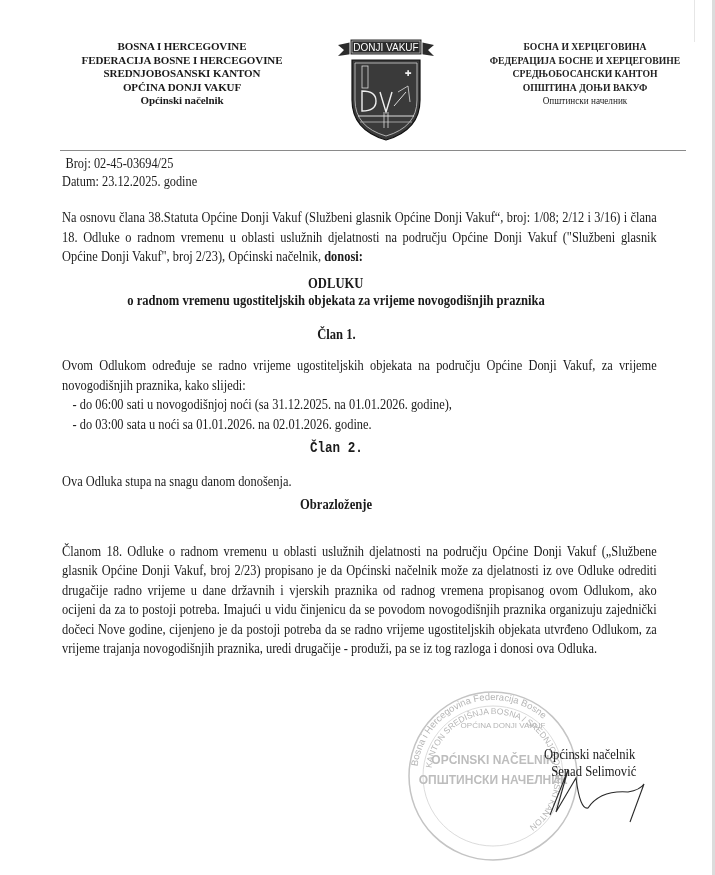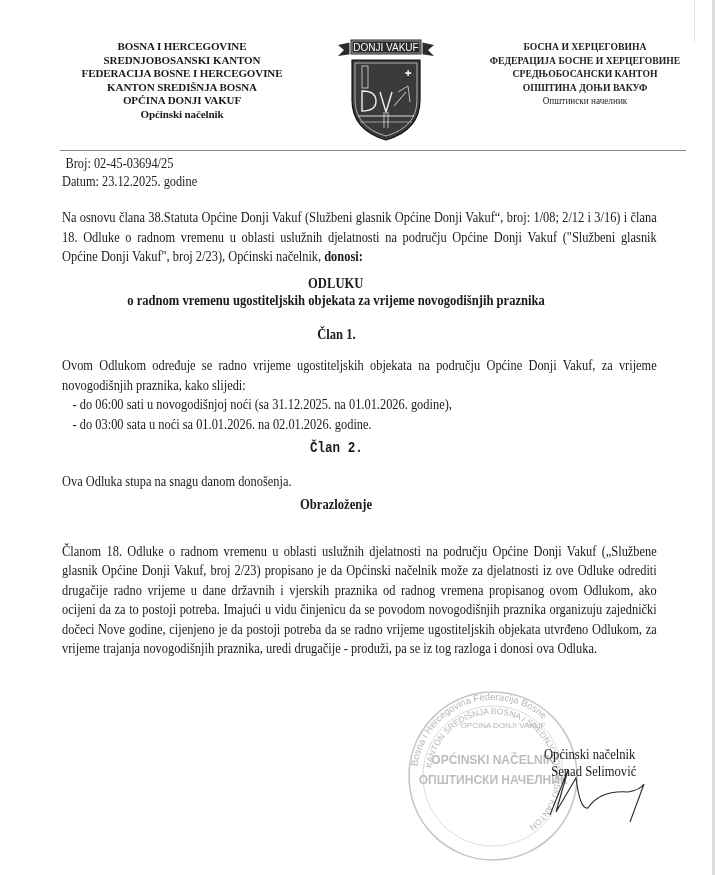--- a/index.html
+++ b/index.html
@@ -60,23 +60,22 @@
   .sig-scribble { position: absolute; left: 540px; top: 760px; width: 110px; height: 70px; }
 </style>
 </head>
 <body>
 
 <div class="page-edge"></div>
 <div class="page-vline"></div>
 
 <div class="header-left">
   <div>BOSNA I HERCEGOVINE</div>
+  <div>FEDERACIJA BOSNE I HERCEGOVINE</div>
   <div>SREDNJOBOSANSKI KANTON</div>
-  <div>FEDERACIJA BOSNE I HERCEGOVINE</div>
-  <div>KANTON SREDIŠNJA BOSNA</div>
   <div>OPĆINA DONJI VAKUF</div>
   <div class="sub">Općinski načelnik</div>
 </div>
 
 <div class="crest">
   <svg width="100" height="105" viewBox="0 0 100 105">
 
     <polygon points="2,9 16,6 16,18 2,20 8,14" fill="#2b2b2b"></polygon>
     <polygon points="98,9 84,6 84,18 98,20 92,14" fill="#2b2b2b"></polygon>
     <rect x="14" y="3" width="72" height="16" fill="#2b2b2b" stroke="#fff" stroke-width="1"></rect>

